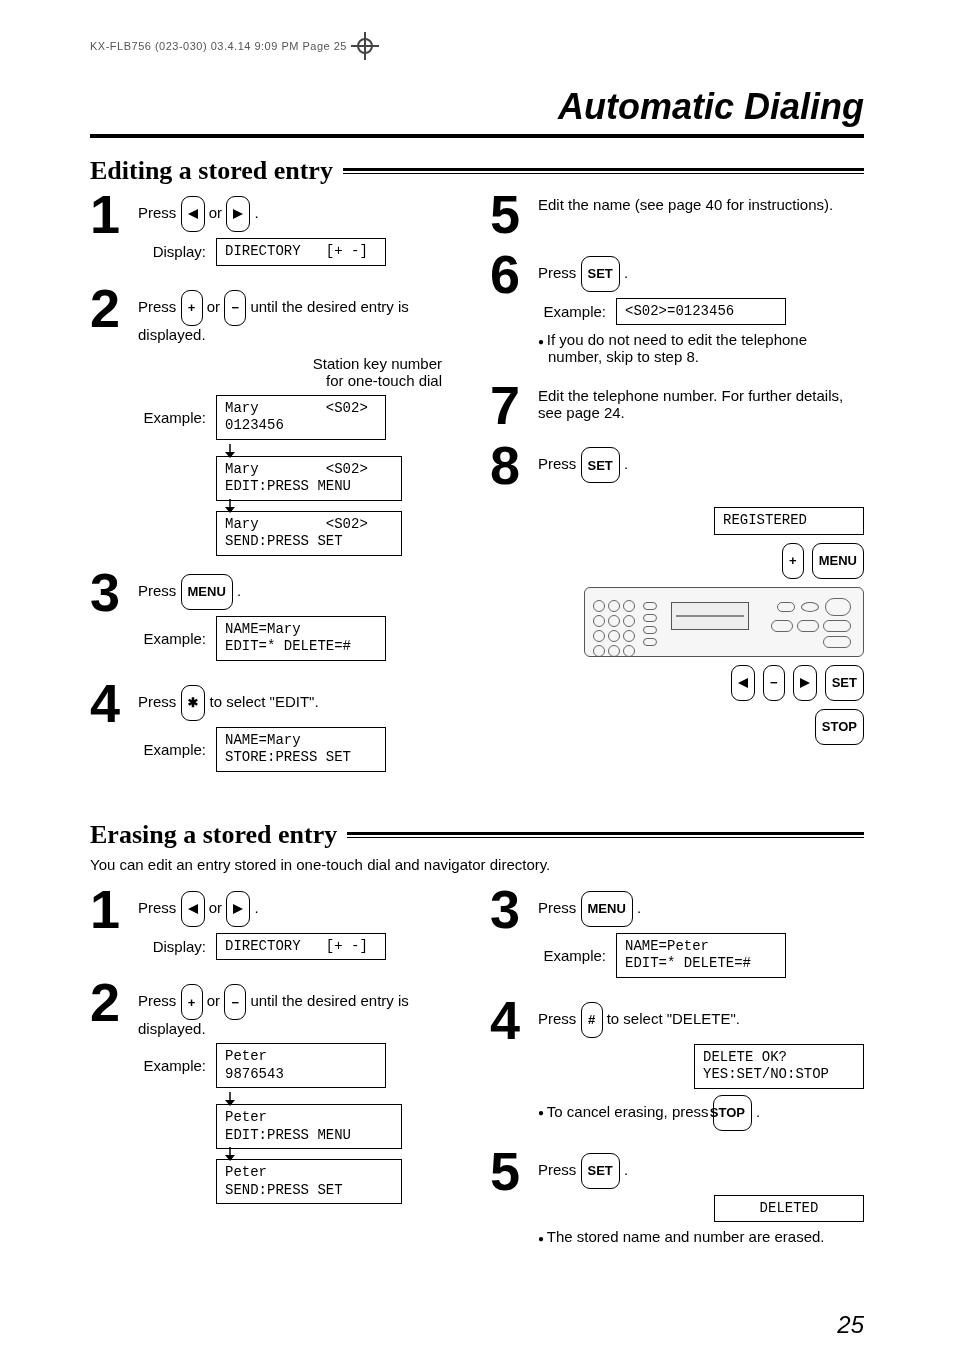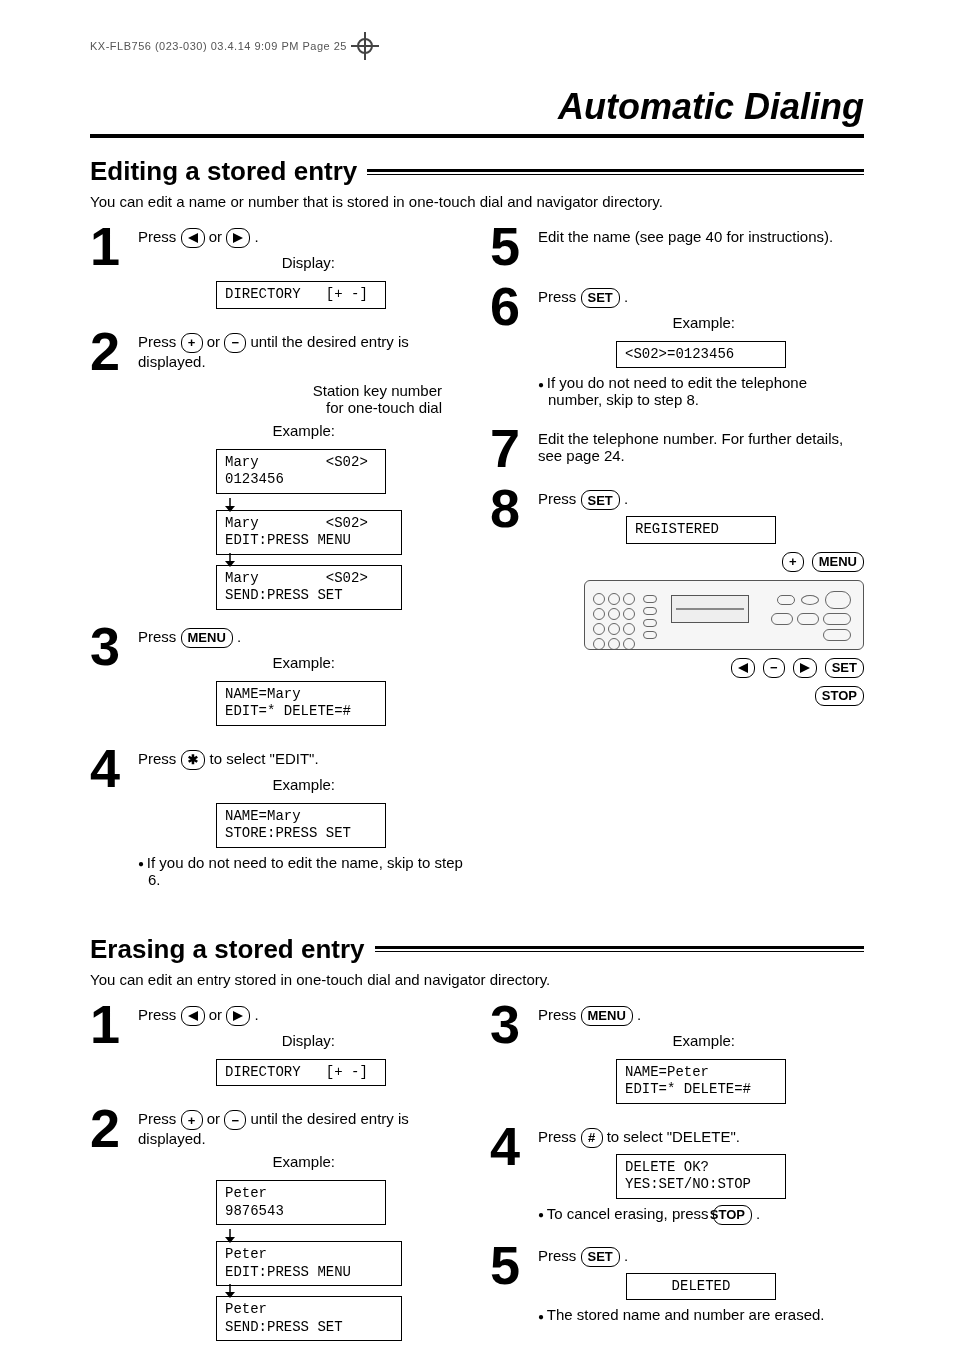--- a/index.html
+++ b/index.html
@@ -61,20 +61,21 @@
     border-bottom: 4px solid #000;
     margin-bottom: 18px;
   }
   h2.sub-title {
     font-weight: 700;
     font-size: 26px;
     margin: 0 0 6px 0;
     display: flex;
     align-items: center;
     gap: 10px;
+    font-family: Liberation Serif, serif;
   }
   .h2-doubleline {
     flex: 1;
     border-top: 3px solid #000;
     border-bottom: 1px solid #000;
     height: 6px;
   }
   .intro {
     font-size: 15px;
     margin: 4px 0 14px 0;
@@ -104,34 +105,33 @@
     font-size: 15px;
   }
   .step-body p { margin: 4px 0; }
   .key {
     display: inline-flex;
     align-items: center;
     justify-content: center;
     border: 1.5px solid #000;
     border-radius: 9px;
     padding: 0 6px;
-    height: 20px;
+    height: 36px;
     font-size: 13px;
     font-weight: 700;
     vertical-align: middle;
     line-height: 1;
     min-width: 22px;
   }
   .key-svg { display:inline-block; vertical-align:middle; }
   .display-row {
     display: flex;
     align-items: center;
     gap: 10px;
     margin: 6px 0 6px 0;
-    flex-direction: column;
   }
   .display-label {
     font-size: 15px;
     min-width: 68px;
     text-align: right;
     flex: 0 0 auto;
   }
   .lcd {
     border: 1.5px solid #000;
     padding: 4px 8px;
@@ -241,21 +241,20 @@
       </span>
   </div>
 
   <h1 class="section-title">Automatic Dialing</h1>
   <div class="title-underline"></div>
 
   <h2 class="sub-title">
     <span>Editing a stored entry</span>
     <span class="h2-doubleline"></span>
   </h2>
-  <p class="intro">You can edit a name or number that is stored in one-touch dial and navigator directory.</p>
 
   <div class="columns">
 
     <div class="col">
 
       <div class="step">
         <div class="step-num">1</div>
         <div class="step-body">
           <p>
             <span>Press </span>
@@ -337,21 +336,20 @@
           <p>
             <span>Press </span>
             <span class="key">✱</span>
             <span> to select "EDIT".</span>
           </p>
           <div class="display-row">
             <span class="display-label">Example:</span>
             <span class="lcd">NAME=Mary
 STORE:PRESS SET</span>
           </div>
-          <p class="bullet">If you do not need to edit the name, skip to step 6.</p>
         </div>
       </div>
     </div>
 
     <div class="col">
 
       <div class="step">
         <div class="step-num">5</div>
         <div class="step-body">
           <p>Edit the name (see page 40 for instructions).</p>
@@ -383,21 +381,21 @@
 
       <div class="step">
         <div class="step-num">8</div>
         <div class="step-body">
           <p>
             <span>Press </span>
             <span class="key">SET</span>
             <span>.</span>
           </p>
           <div class="display-row" style="justify-content:flex-end;">
-            <span class="lcd" style="min-width:150px;">REGISTERED</span>
+            <span class="lcd" style="min-width:150px;margin-top:18px;">REGISTERED</span>
           </div>
 
           <div class="legend">
             <span class="key">+</span>
             <span class="key">MENU</span>
           </div>
 
           <div class="device">
             <div class="keypad">
               <span></span>

